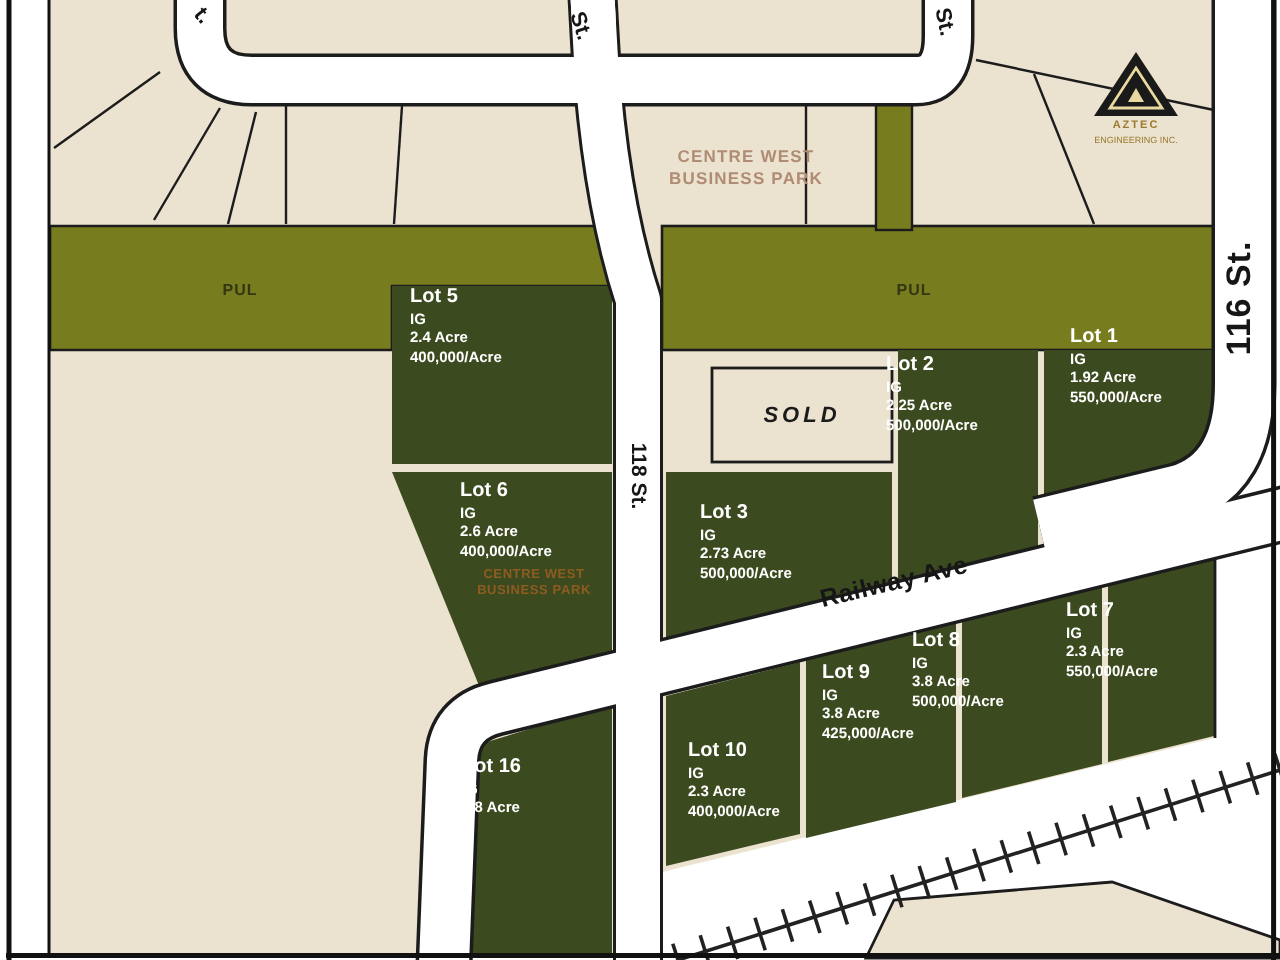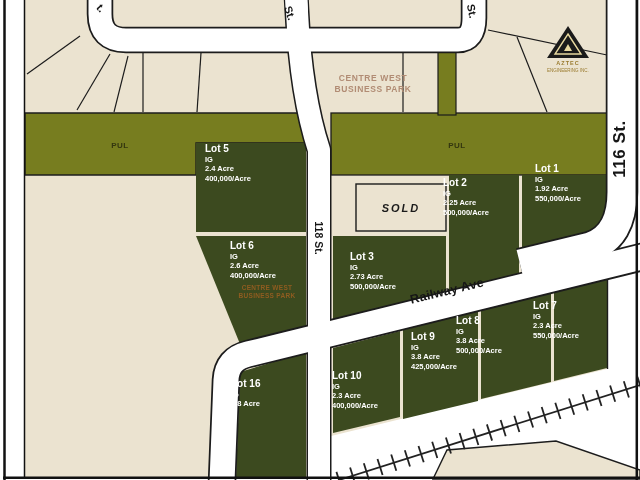--- a/index.html
+++ b/index.html
@@ -183,21 +183,21 @@
     <span>IG</span>
     <span>3.8 Acre</span>
     <span>500,000/Acre</span>
   </div>
   <div class="lot" style="left:411px;top:332px;">
     <span class="nm">Lot 9</span>
     <span>IG</span>
     <span>3.8 Acre</span>
     <span>425,000/Acre</span>
   </div>
-  <div class="lot" style="left:332px;top:371px;">
+  <div class="lot" style="left:344px;top:371px;">
     <span class="nm">Lot 10</span>
     <span>IG</span>
     <span>2.3 Acre</span>
     <span>400,000/Acre</span>
   </div>
   <div class="lot" style="left:231px;top:379px;">
     <span class="nm">Lot 16</span>
     <span>IG</span>
     <span>3.8 Acre</span>
     <span></span>

